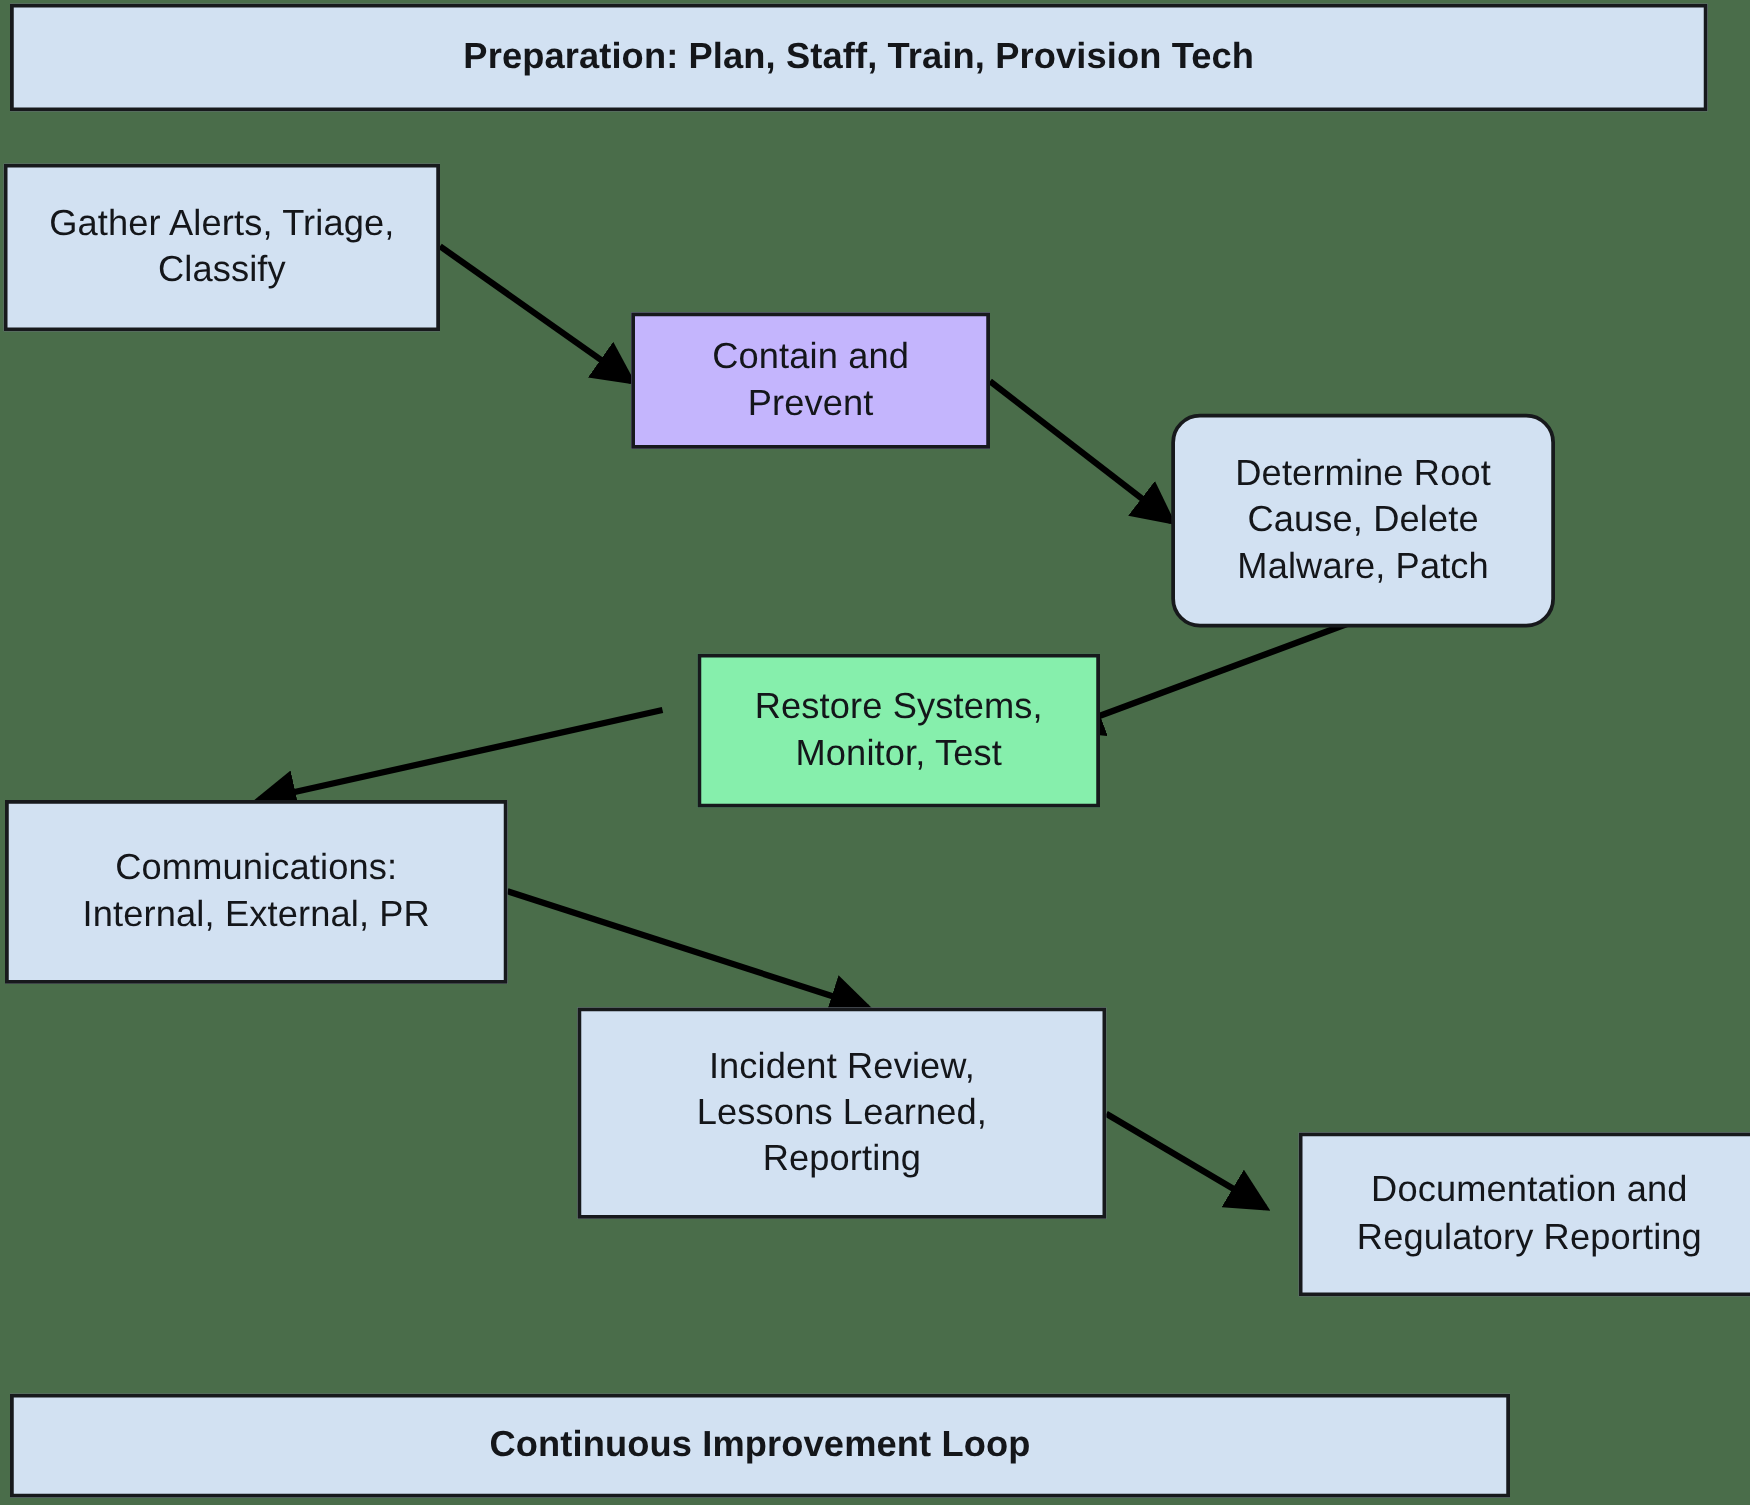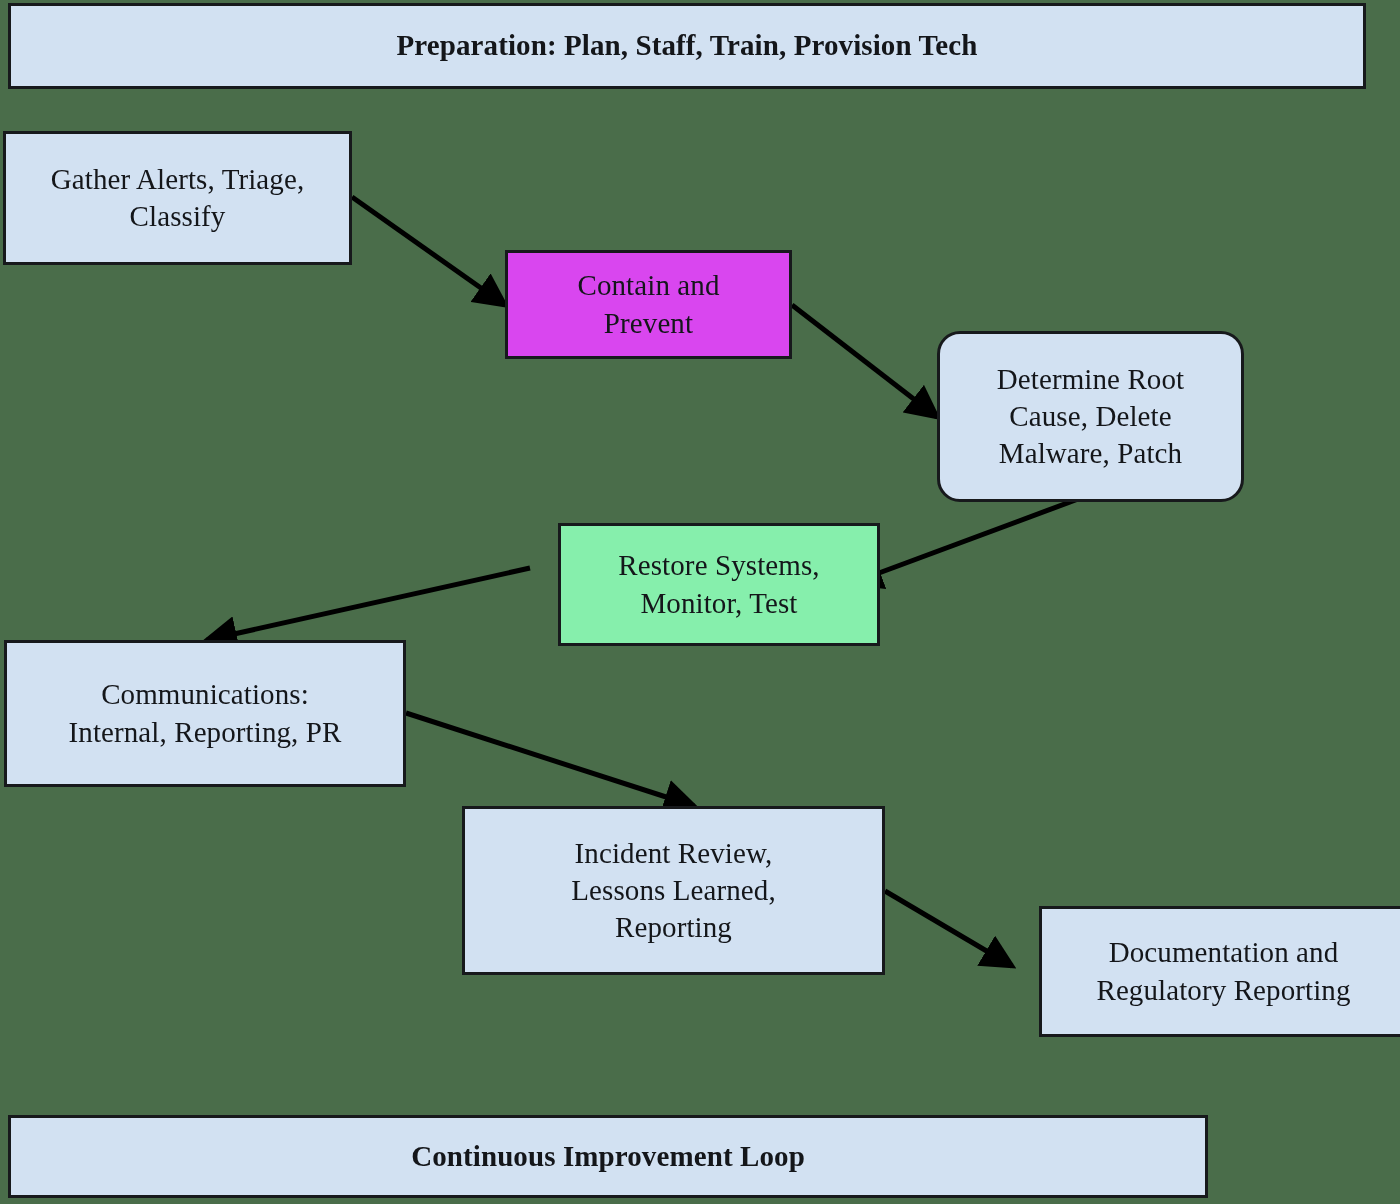--- a/index.html
+++ b/index.html
@@ -6,21 +6,21 @@
     margin: 0;
     padding: 0;
     background: #4a6d4a;
   }
   #canvas {
     position: relative;
     width: 1400px;
     height: 1204px;
     background: #4a6d4a;
     overflow: hidden;
-    font-family: Liberation Serif, serif;
+    font-family: Liberation Sans, sans-serif;
   }
   .node {
     position: absolute;
     background: #d2e1f2;
     border: 3px solid #17191c;
     box-sizing: border-box;
     display: flex;
     align-items: center;
     justify-content: center;
     text-align: center;
@@ -60,29 +60,29 @@
         <line x1="1105" y1="489" x2="852" y2="583" stroke="#000000" stroke-width="5" marker-end="url(#arrowhead)"></line>
         <line x1="530" y1="568" x2="207" y2="640" stroke="#000000" stroke-width="5" marker-end="url(#arrowhead)"></line>
         <line x1="406" y1="713" x2="694" y2="806" stroke="#000000" stroke-width="5" marker-end="url(#arrowhead)"></line>
         <line x1="885" y1="891" x2="1012" y2="966" stroke="#000000" stroke-width="5" marker-end="url(#arrowhead)"></line>
       </g>
   </svg>
   <div id="node-layer">
       <div class="node banner" style="left: 8px; top: 3px; width: 1358px; height: 86px; background: rgb(210, 225, 242); border-color: rgb(23, 25, 28); color: rgb(20, 22, 26);">Preparation: Plan, Staff, Train, Provision Tech</div>
       <div class="node" style="left: 3px; top: 131px; width: 349px; height: 134px; background: rgb(210, 225, 242); border-color: rgb(23, 25, 28); color: rgb(20, 22, 26);">Gather Alerts, Triage,
 Classify</div>
-      <div class="node" style="left: 505px; top: 250px; width: 287px; height: 109px; background: #d946ef; border-color: rgb(23, 25, 28); color: rgb(20, 22, 26);">Contain and
+      <div class="node" style="left: 505px; top: 250px; width: 287px; height: 109px; background: #c4b5fd; border-color: rgb(23, 25, 28); color: rgb(20, 22, 26);">Contain and
 Prevent</div>
       <div class="node" style="left: 937px; top: 331px; width: 307px; height: 171px; background: rgb(210, 225, 242); border-color: rgb(23, 25, 28); color: rgb(20, 22, 26); border-radius: 23px;">Determine Root
 Cause, Delete
 Malware, Patch</div>
       <div class="node" style="left: 558px; top: 523px; width: 322px; height: 123px; background: #86efac; border-color: rgb(23, 25, 28); color: rgb(20, 22, 26);">Restore Systems,
 Monitor, Test</div>
       <div class="node" style="left: 4px; top: 640px; width: 402px; height: 147px; background: rgb(210, 225, 242); border-color: rgb(23, 25, 28); color: rgb(20, 22, 26);">Communications:
-Internal, Reporting, PR</div>
+Internal, External, PR</div>
       <div class="node" style="left: 462px; top: 806px; width: 423px; height: 169px; background: rgb(210, 225, 242); border-color: rgb(23, 25, 28); color: rgb(20, 22, 26);">Incident Review,
 Lessons Learned,
 Reporting</div>
       <div class="node" style="left: 1012px; top: 906px; width: 369px; height: 131px; background: rgb(210, 225, 242); border-color: rgb(23, 25, 28); color: rgb(20, 22, 26); margin-left: 27px;">Documentation and
 Regulatory Reporting</div>
       <div class="node banner" style="left: 8px; top: 1115px; width: 1200px; height: 83px; background: rgb(210, 225, 242); border-color: rgb(23, 25, 28); color: rgb(20, 22, 26);">Continuous Improvement Loop</div>
     </div>
 </div>
 
 </body></html>

